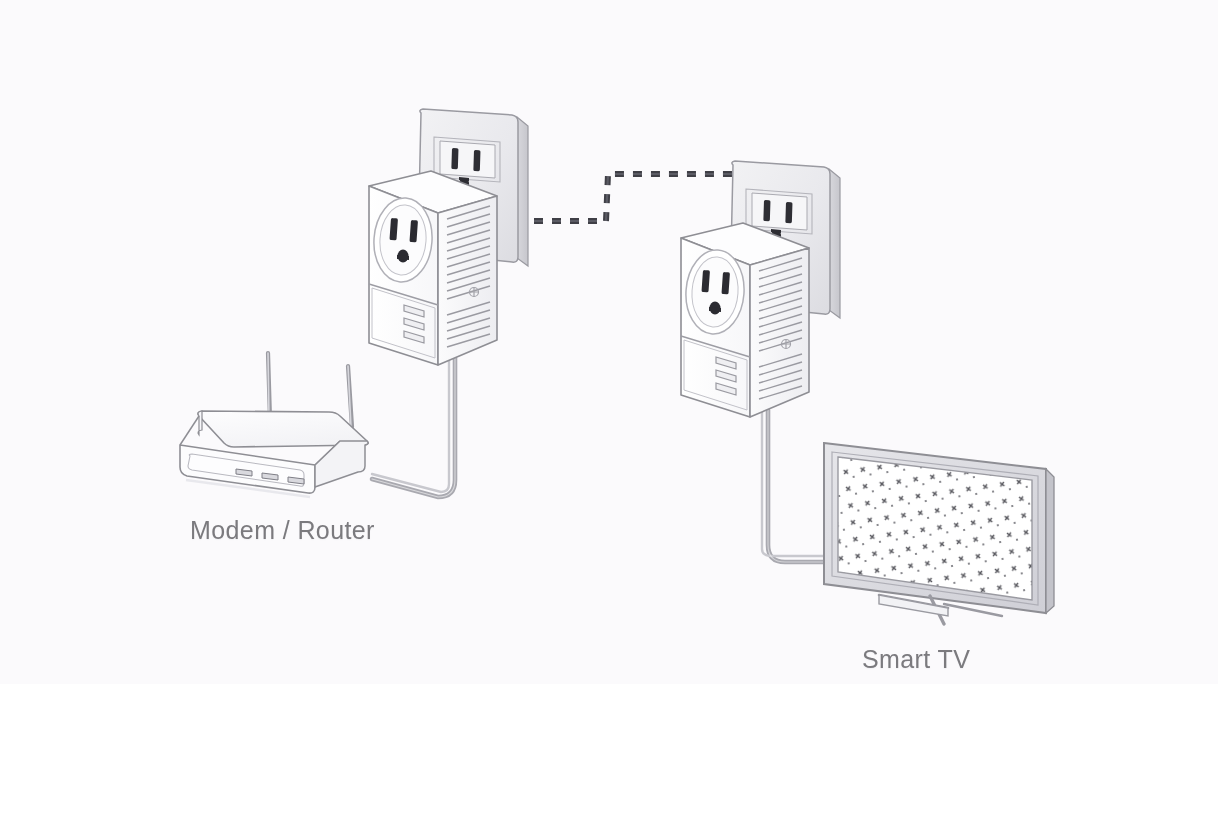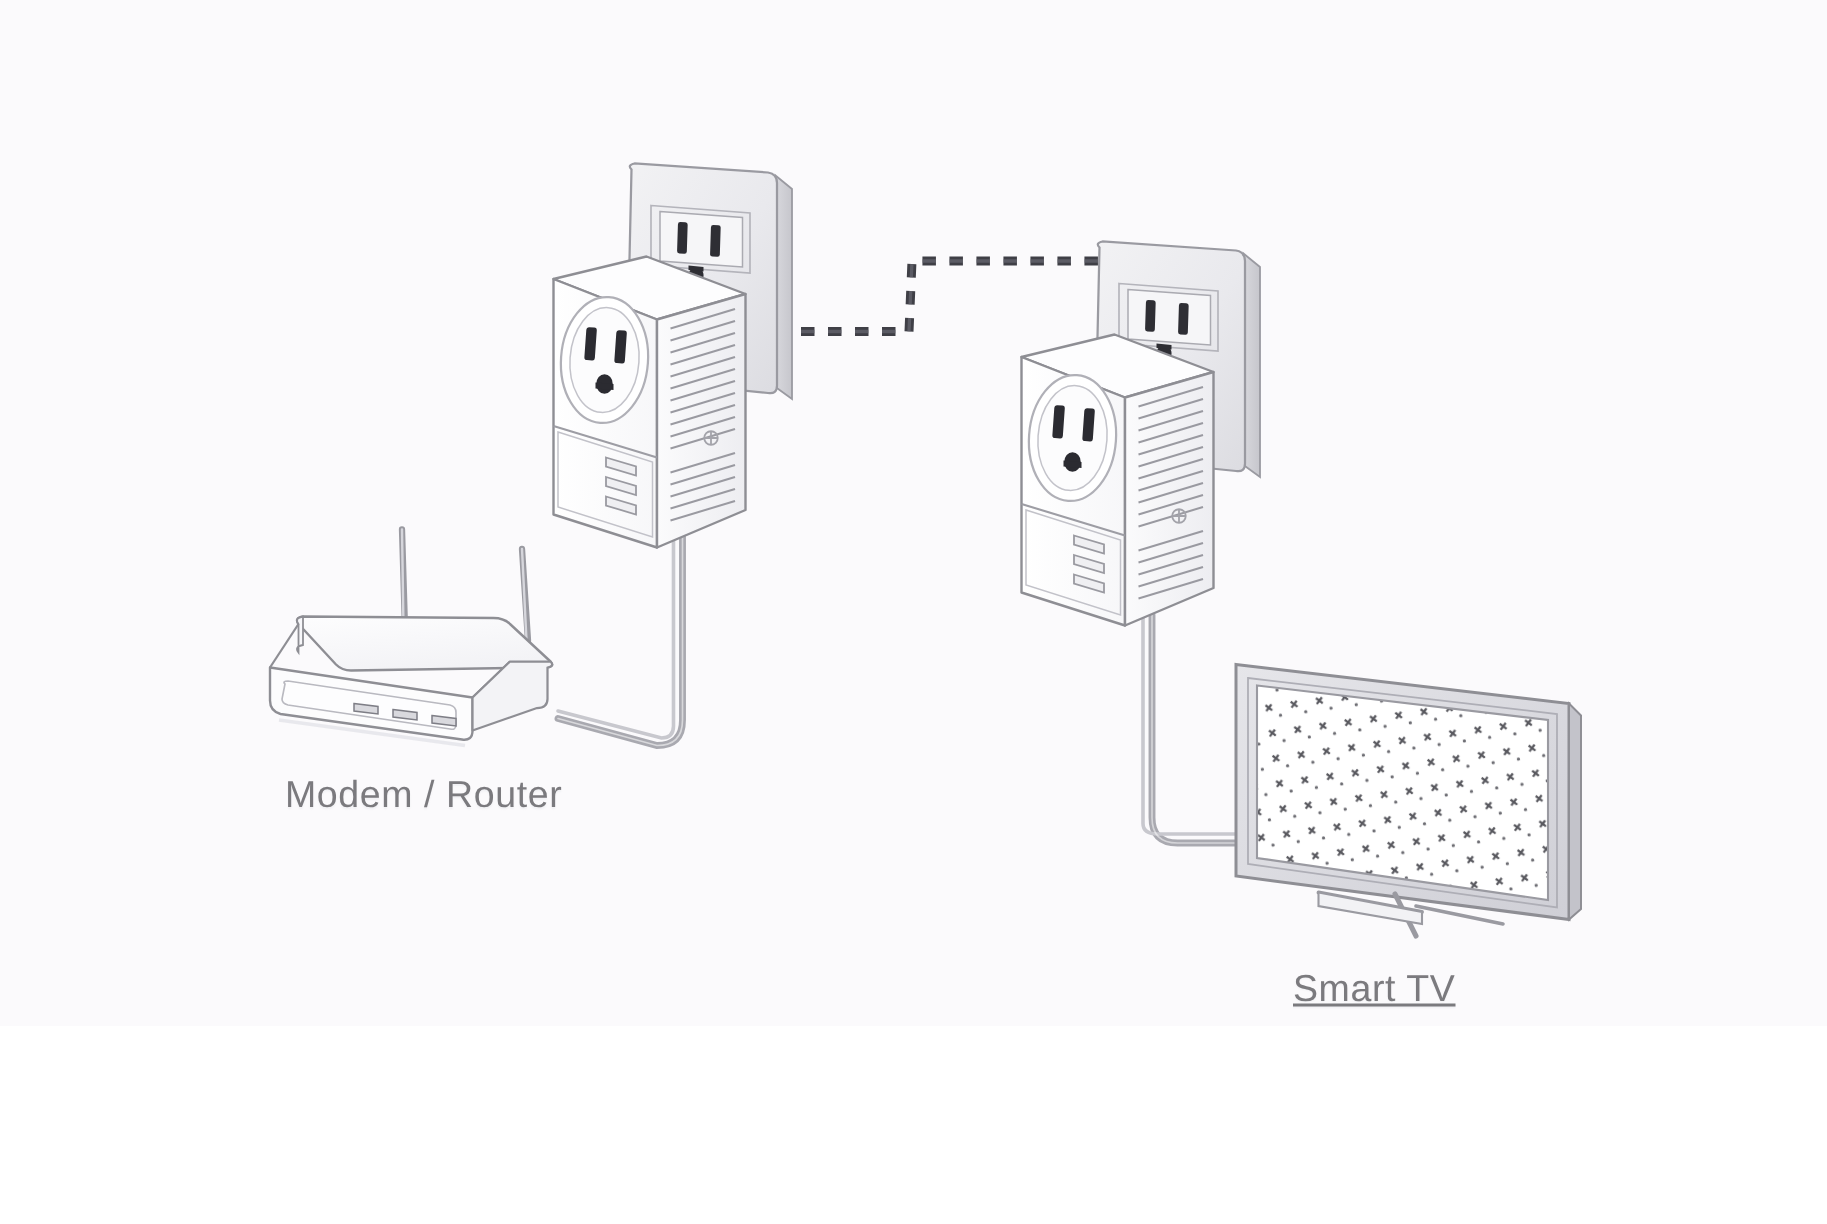--- a/index.html
+++ b/index.html
@@ -26,21 +26,21 @@
     position: absolute;
     color: #7b7a7e;
     font-family: "Liberation Sans", sans-serif;
     font-size: 25px;
     font-weight: 400;
     letter-spacing: 0.4px;
     white-space: nowrap;
     text-shadow: 0 1px 1px rgba(240,240,243,0.9);
   }
   #label-modem-router { left: 190px; top: 516px; }
-  #label-smart-tv { left: 862px; top: 645px; text-decoration: underline; }
+  #label-smart-tv { left: 862px; top: 645px; }
 </style>
 </head>
 <body>
 
 <div id="canvas">
 
   <svg id="diagram-svg" viewBox="0 0 1218 816" xmlns="http://www.w3.org/2000/svg">
     <defs>
       <linearGradient id="plateGrad" x1="0" y1="0" x2="1" y2="1">
         <stop offset="0%" stop-color="#f2f2f4"></stop>

